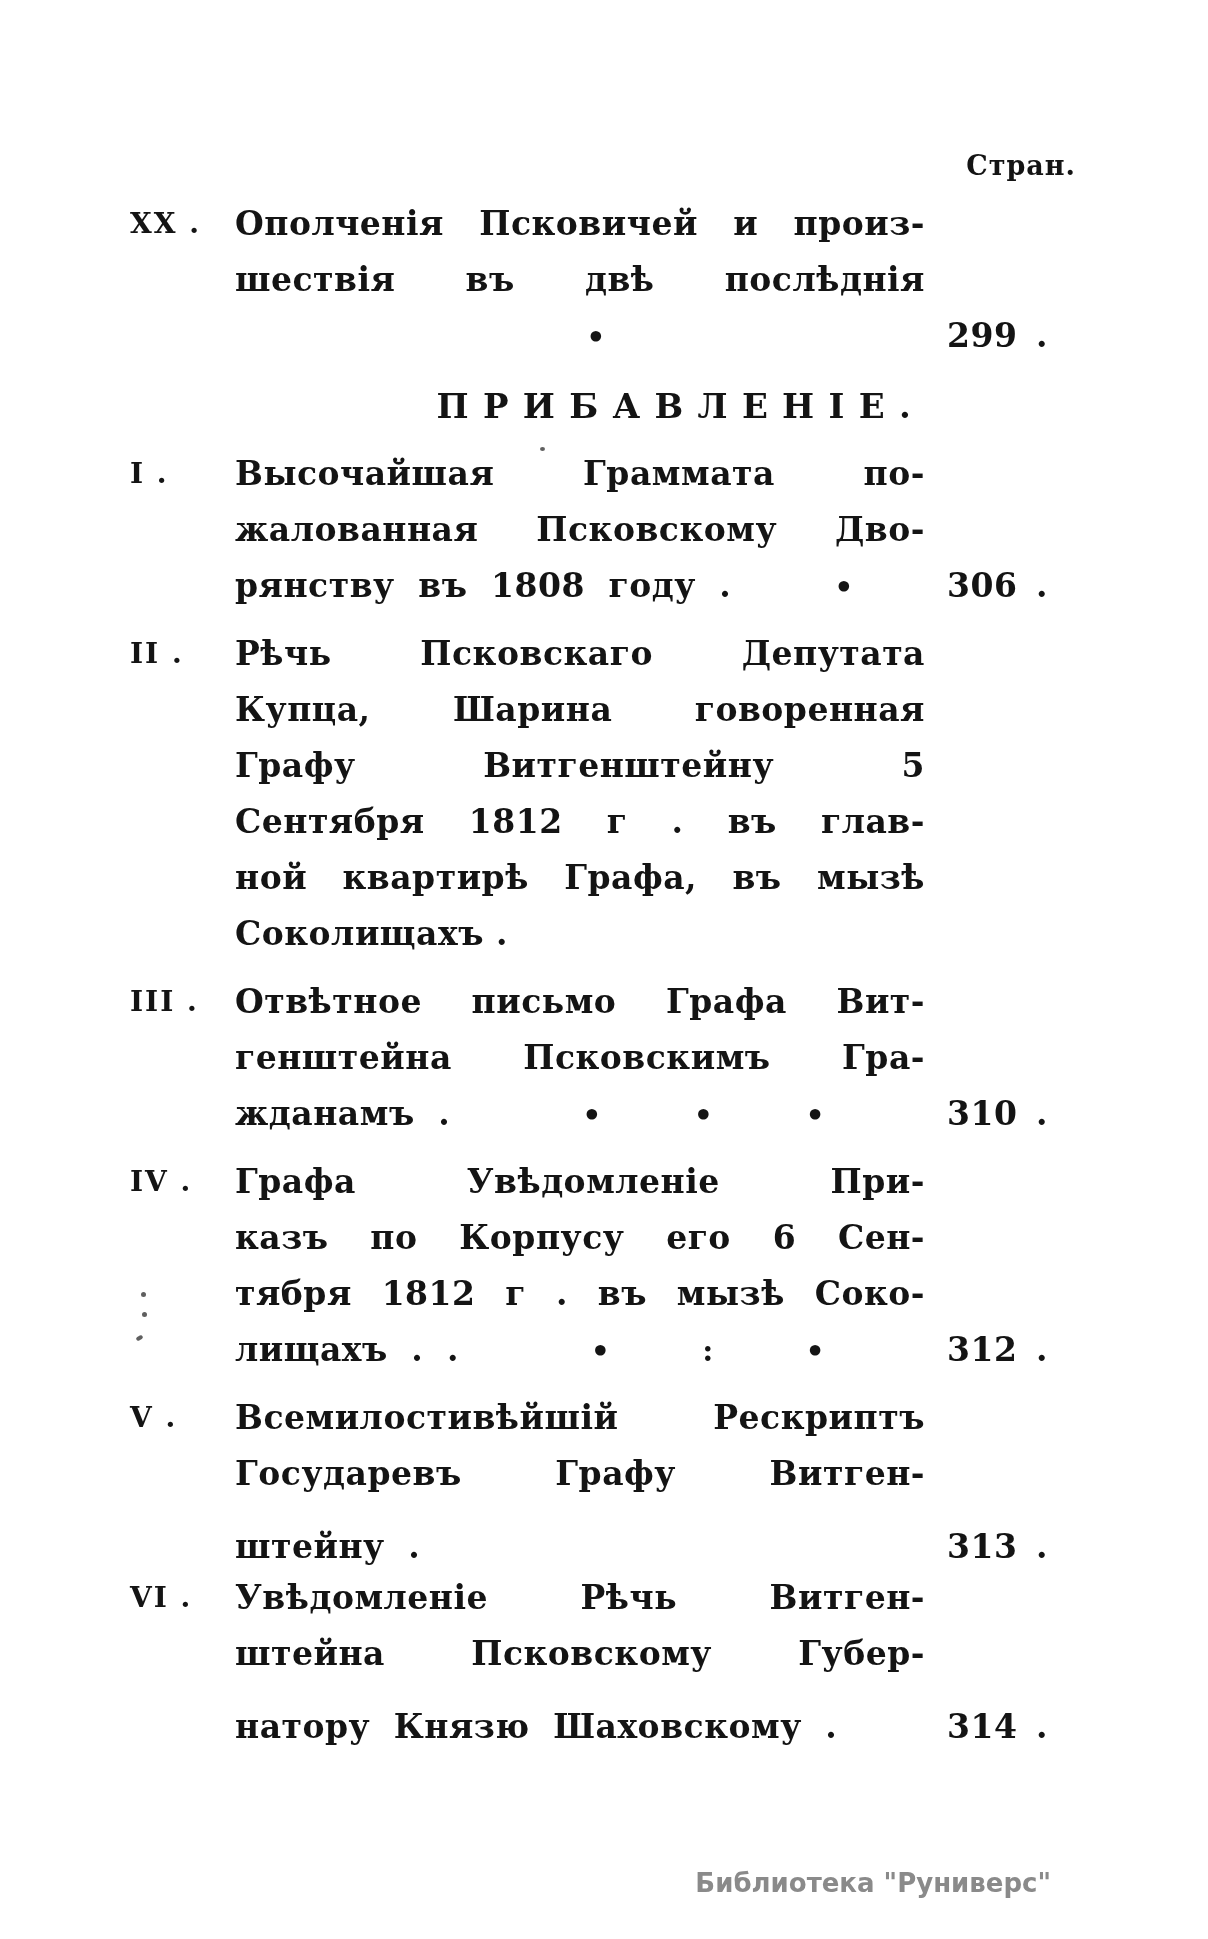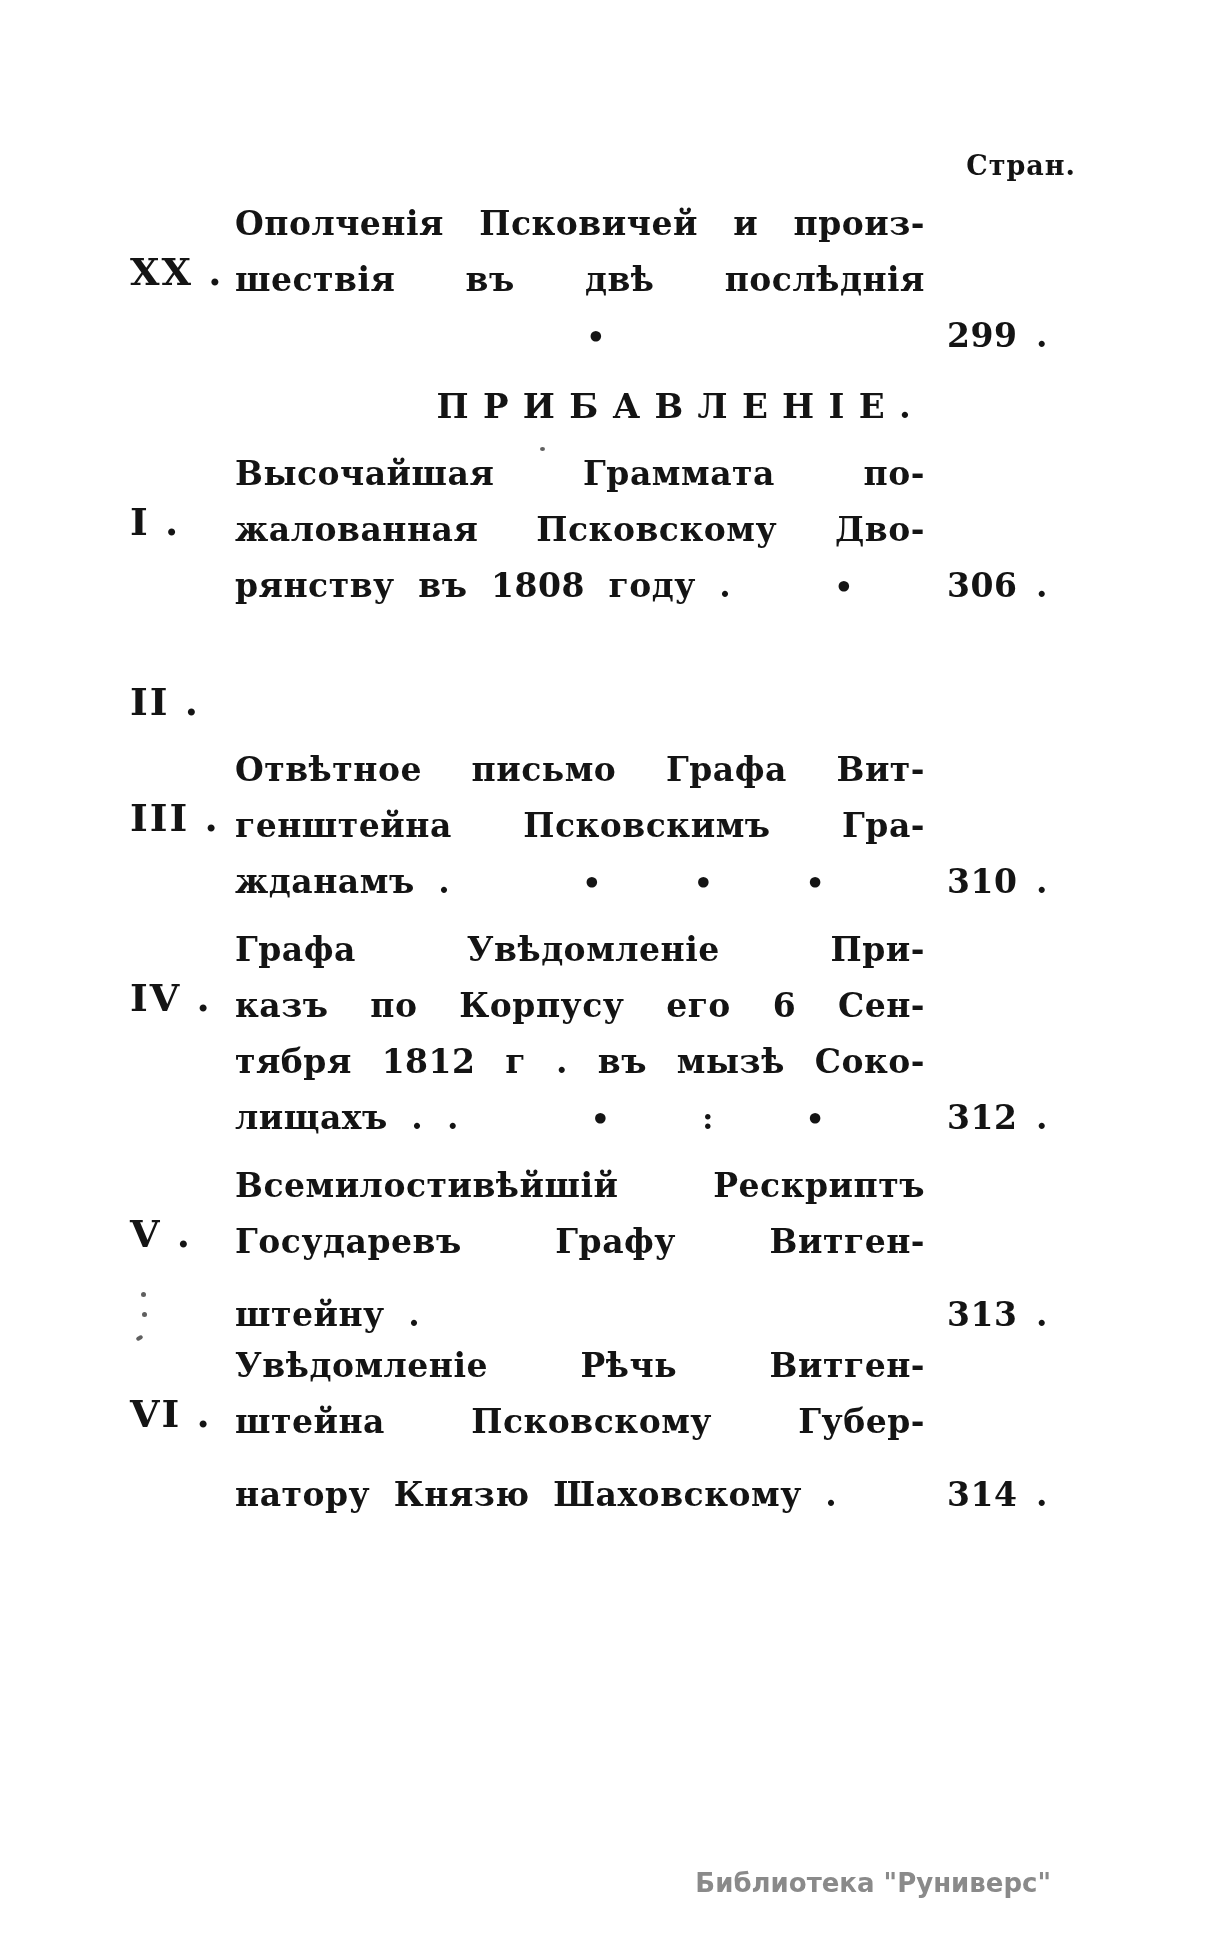--- a/index.html
+++ b/index.html
@@ -23,25 +23,24 @@
     width:930px;
   }
   .entry{
     display:flex;
     margin-top:12px;
     font-weight:700;
   }
   .entry:first-child{margin-top:0;}
   .numeral{
     width:105px;
-    font-size:38px;
+    font-size:28px;
     line-height:56px;
     letter-spacing:2px;
     flex:0 0 105px;
-    margin-top:48px;
   }
   .lines{width:813px;flex:0 0 813px;}
   .line{
     font-size:33px;
     line-height:56px;
     height:56px;
     letter-spacing:0.5px;
     white-space:nowrap;
   }
   .line.justify{
@@ -129,20 +128,28 @@
             <span class="ltext">рянству въ 1808 году .</span>
             <span class="leaders">
               <span class="leader-dot">•</span>
             </span>
             <span class="pageno">306 .</span>
           </div>
         </div>
       </div>
       <div class="entry">
         <div class="numeral">II .</div>
+        <div class="lines">
+          <div class="line justify">Рѣчь Псковскаго Депутата</div>
+          <div class="line justify">Купца, Шарина говоренная</div>
+          <div class="line justify">Графу Витгенштейну 5</div>
+          <div class="line justify">Сентября 1812 г . въ глав-</div>
+          <div class="line justify">ной квартирѣ Графа, въ мызѣ</div>
+          <div class="line">Соколищахъ .</div>
+        </div>
       </div>
       <div class="entry">
         <div class="numeral">III .</div>
         <div class="lines">
           <div class="line justify">Отвѣтное письмо Графа Вит-</div>
           <div class="line justify">генштейна Псковскимъ Гра-</div>
           <div class="line page-line">
             <span class="ltext">жданамъ .</span>
             <span class="leaders">
               <span class="leader-dot">•</span>

